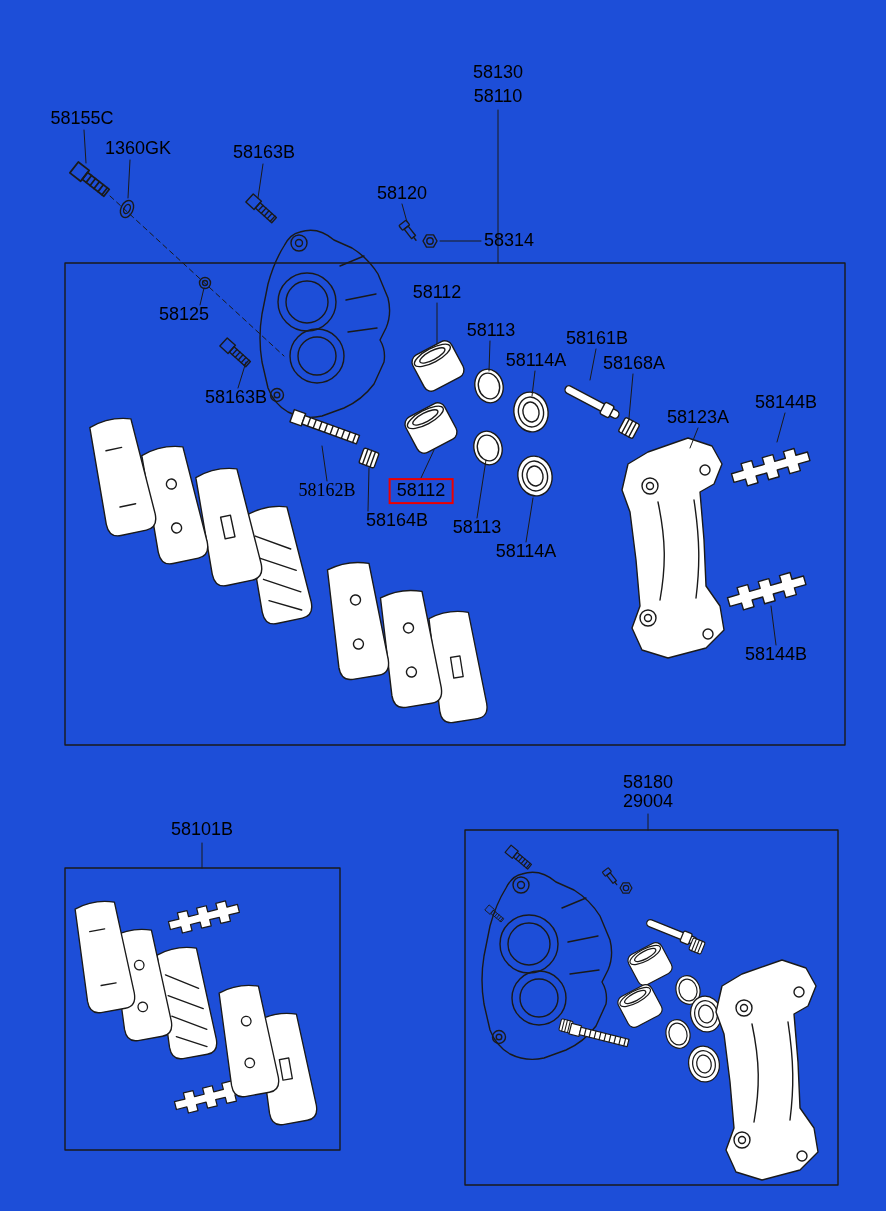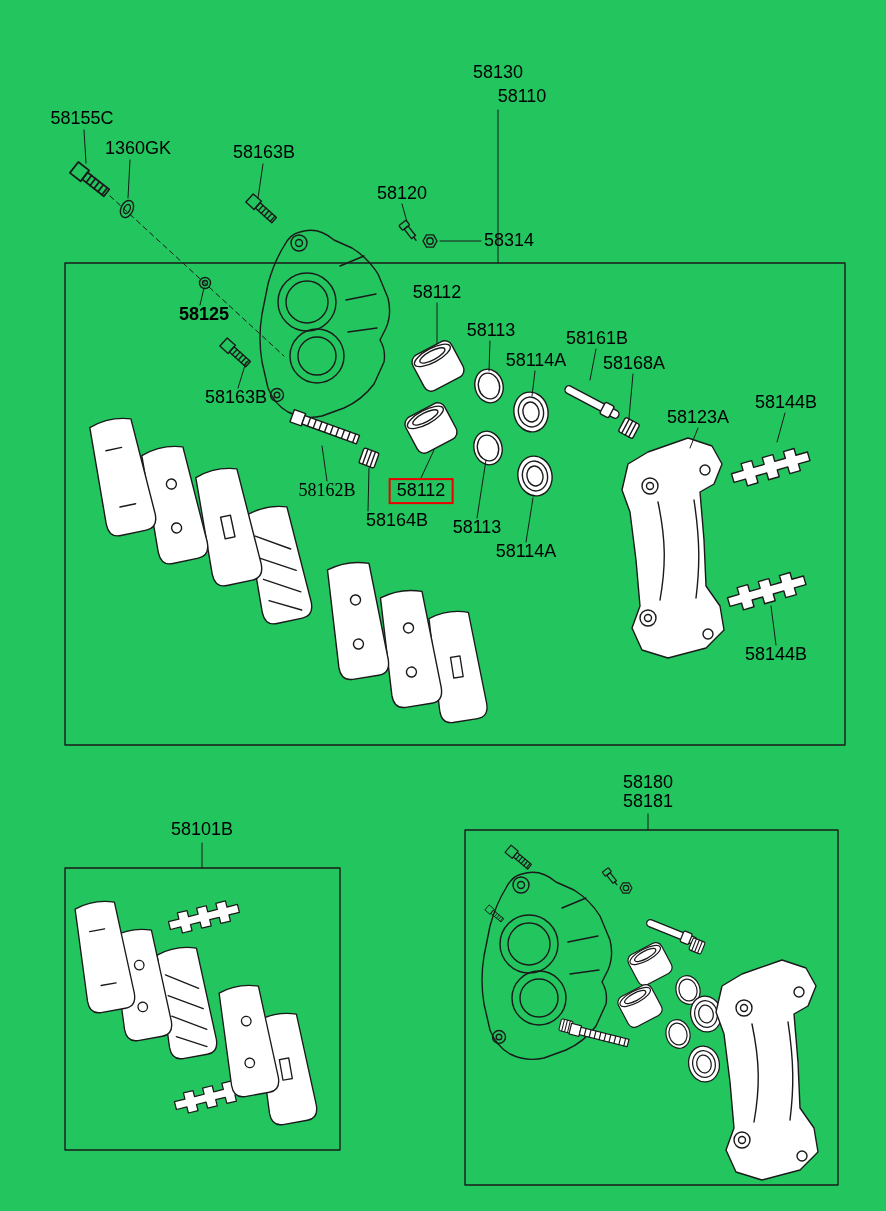--- a/index.html
+++ b/index.html
@@ -1,19 +1,19 @@
 <!DOCTYPE html>
 <html><head>
 <meta charset="utf-8">
 <style>
   html,body { margin:0; padding:0; background:#ffffff; }
   .canvas {
     position:relative;
     width:886px; height:1211px;
-    background:#22c55e;
+    background:#1d4ed8;
     font-family:"Liberation Sans", sans-serif;
     overflow:hidden;
   }
   svg.art { position:absolute; left:0; top:0; }
   #labels { position:absolute; left:0; top:0; width:100%; height:100%; }
   .part-label {
     position:absolute;
     transform:translate(-50%,-50%);
     font-size:18px;
     line-height:1.1;
@@ -276,38 +276,38 @@
                  M368,511 L369,468
                  M477,518 L486,460
                  M526,542 L533,498
                  M776,645 L771,606"></path>
       </g>
     </g>
   </svg>
 
   <div id="labels">
       <div class="part-label" style="left: 498px; top: 73px;">58130</div>
-      <div class="part-label" style="left: 498px; top: 97px; margin-left: 24px;">58110</div>
+      <div class="part-label" style="left: 498px; top: 97px;">58110</div>
       <div class="part-label" style="left: 82px; top: 119px;">58155C</div>
       <div class="part-label" style="left: 131px; top: 149px; margin-left: 7px;">1360GK</div>
       <div class="part-label" style="left: 264px; top: 153px;">58163B</div>
       <div class="part-label" style="left: 402px; top: 194px;">58120</div>
       <div class="part-label" style="left: 509px; top: 241px; text-align: right;">58314</div>
       <div class="part-label" style="left: 437px; top: 293px;">58112</div>
-      <div class="part-label" style="left: 204px; top: 315px; font-weight: bold;">58125</div>
+      <div class="part-label" style="left: 184px; top: 315px;">58125</div>
       <div class="part-label" style="left: 491px; top: 331px;">58113</div>
       <div class="part-label" style="left: 597px; top: 339px;">58161B</div>
       <div class="part-label" style="left: 536px; top: 361px;">58114A</div>
       <div class="part-label" style="left: 634px; top: 364px;">58168A</div>
       <div class="part-label" style="left: 236px; top: 398px;">58163B</div>
       <div class="part-label" style="left: 786px; top: 403px;">58144B</div>
       <div class="part-label" style="left: 698px; top: 418px;">58123A</div>
       <div class="part-label" style="left: 327px; top: 491px; font-family: Liberation Serif, serif;">58162B</div>
       <div class="part-label highlighted" style="left: 421px; top: 491px;">58112</div>
       <div class="part-label" style="left: 364px; top: 521px; margin-left: 33px;">58164B</div>
       <div class="part-label" style="left: 477px; top: 528px;">58113</div>
       <div class="part-label" style="left: 526px; top: 552px;">58114A</div>
       <div class="part-label" style="left: 776px; top: 655px;">58144B</div>
       <div class="part-label" style="left: 202px; top: 830px;">58101B</div>
       <div class="part-label" style="left: 648px; top: 783px;">58180</div>
-      <div class="part-label" style="left: 648px; top: 802px;">58181</div>
+      <div class="part-label" style="left: 648px; top: 802px;">29004</div>
     </div>
 </div>
 
 </body></html>

